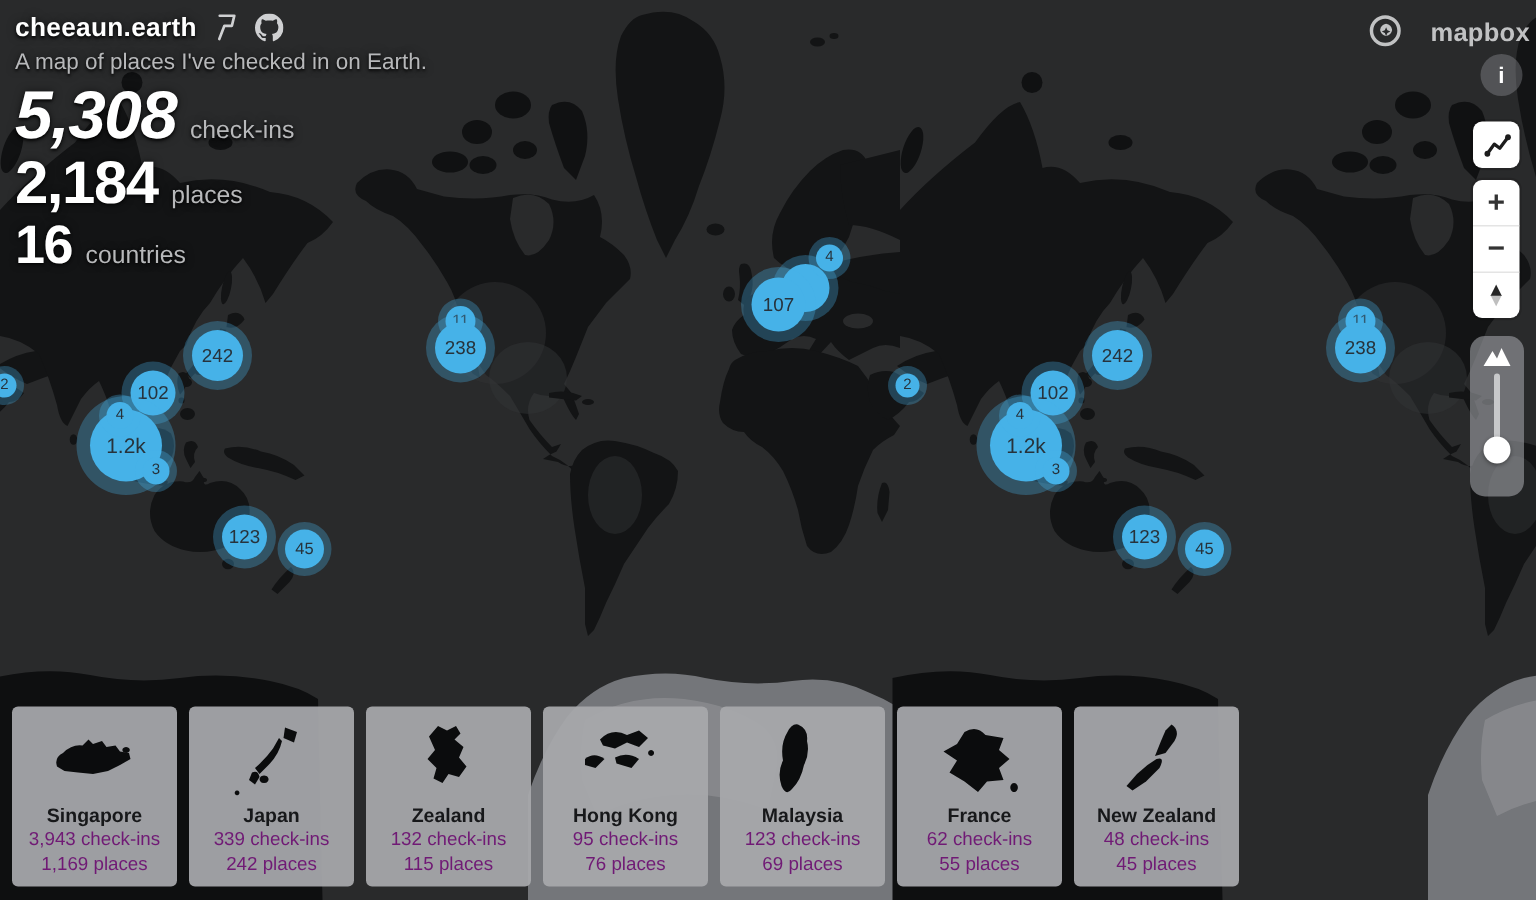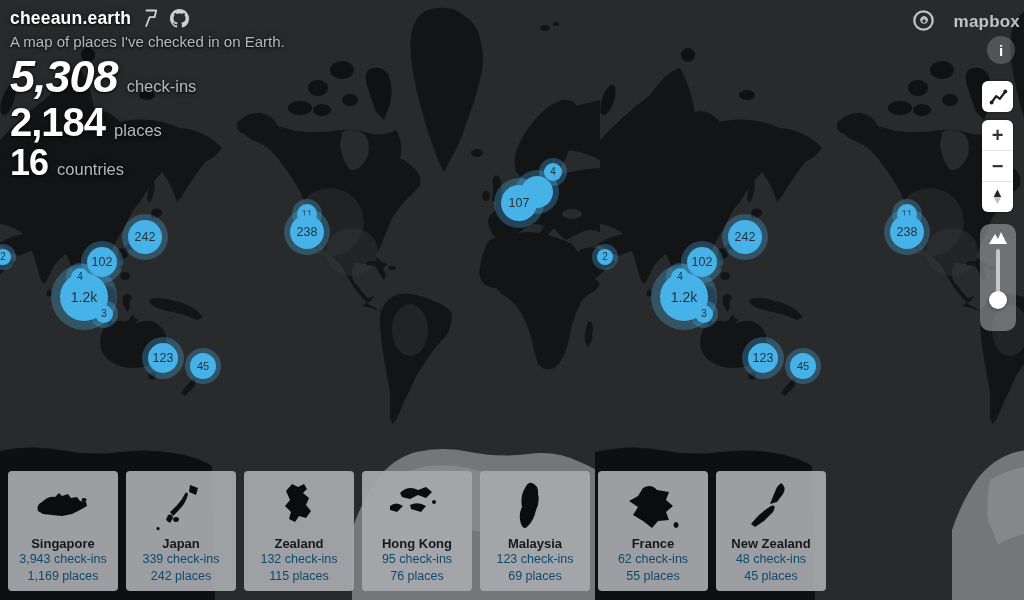--- a/index.html
+++ b/index.html
@@ -58,21 +58,21 @@
   #terrain-slider .thumb{position:absolute;left:50%;top:42px;width:18px;height:18px;margin-left:-9px;
     border-radius:50%;background:#fff;box-shadow:0 1px 3px rgba(0,0,0,.4);cursor:grab;}
   
   #cards{position:absolute;left:8px;bottom:9px;display:flex;gap:8px;z-index:25;width:max-content;}
   .card{
     width:110px;height:120px;border-radius:4px;background:rgba(167,168,171,.94);
     box-sizing:border-box;text-align:center;padding-top:8px;cursor:pointer;flex:0 0 auto;
   }
   .card svg{width:70px;height:56px;display:block;margin:0 auto;}
   .c-name{font-size:13px;font-weight:700;color:#17181a;margin-top:1px;}
-  .c-line{font-size:12.5px;color:#0c4a6e;line-height:1.32;}
+  .c-line{font-size:12.5px;color:#701a75;line-height:1.32;}
 </style>
 </head>
 <body style="--ocean: #292a2b; --marker: #46b2e8; --marker-label: #27333c;">
 
 <div id="map">
   <svg width="1024" height="600" viewBox="0 0 1024 600">
     <defs>
       <g id="world">
 
         <path fill="#131415" d="M0 140 Q20 118 50 95 Q68 70 80 68 Q90 85 95 112 Q108 108 120 122 Q150 115 180 128 Q205 130 222 148 Q215 158 205 162 Q195 175 182 196 L177 202 Q172 185 162 172 Q150 185 140 202 Q130 212 124 230 L120 234 Q114 244 110 254 Q105 260 101 263 Q95 268 92 276 L87 288 Q84 282 80 278 Q84 288 85 296 L83 298 Q78 288 74 274 Q70 262 66 254 Q60 258 54 266 L45 284 Q40 282 38 270 Q33 252 26 236 Q14 226 0 224 Z"></path>

